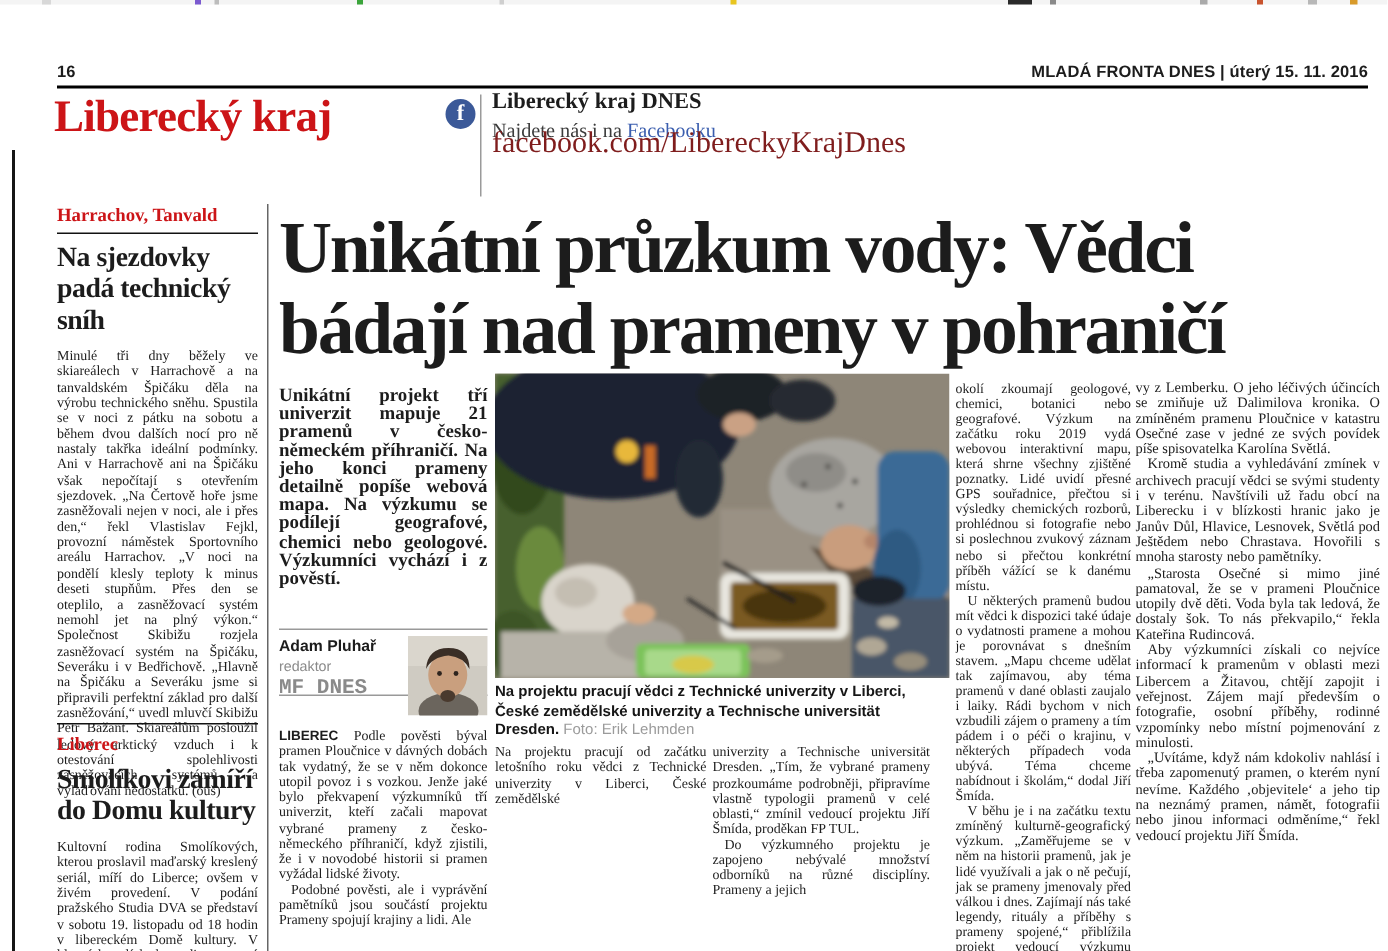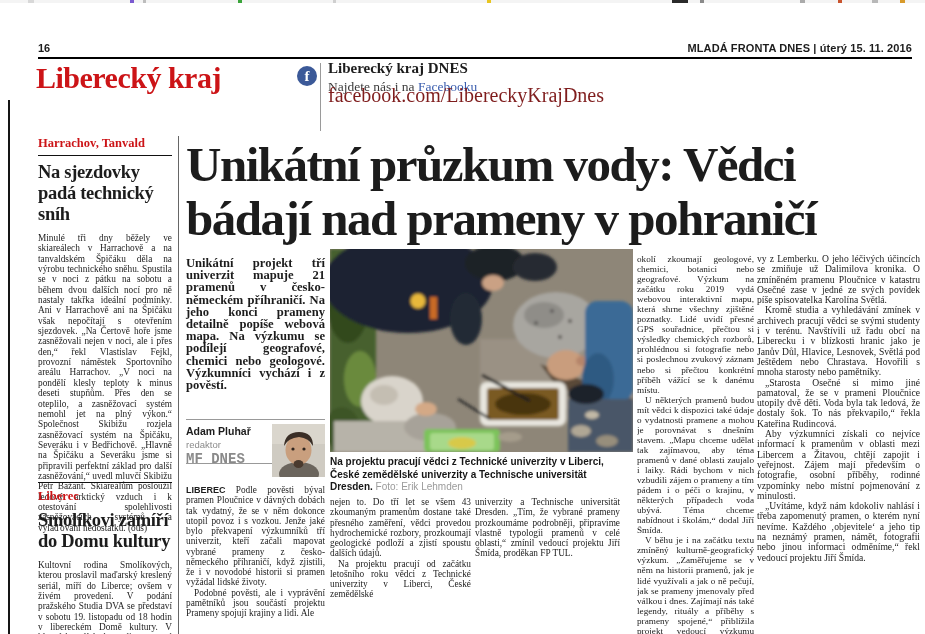--- a/index.html
+++ b/index.html
@@ -208,26 +208,26 @@
     <ellipse cx="180" cy="188" rx="12" ry="5" fill="#a59c8b"></ellipse>
   </g>
 </svg>
 
 <div class="abs" id="photo-caption">
   <span>Na projektu pracují vědci z Technické univerzity v Liberci, České zemědělské univerzity a Technische universität Dresden.</span>
   <span id="caption-credit">Foto: Erik Lehmden</span>
 </div>
 
 <div class="abs bodycol" id="colB">
-  <p>nejen to. Do tří let se všem 43 zkoumaným pramenům dostane také přesného zaměření, vědci provedou hydrochemické rozbory, prozkoumají geologické podloží a zjistí spoustu dalších údajů.</p>
   <p>Na projektu pracují od začátku letošního roku vědci z Technické univerzity v Liberci, České zemědělské</p>
 </div>
 
 <div class="abs bodycol" id="colC">
   <p>univerzity a Technische universität Dresden. „Tím, že vybrané prameny prozkoumáme podrobněji, připravíme vlastně typologii pramenů v celé oblasti,“ zmínil vedoucí projektu Jiří Šmída, proděkan FP TUL.</p>
+  <p>Do výzkumného projektu je zapojeno nebývalé množství odborníků na různé disciplíny. Prameny a jejich</p>
 </div>
 
 <div class="abs bodycol" id="colD">
   <p>okolí zkoumají geologové, chemici, botanici nebo geografové. Výzkum na začátku roku 2019 vydá webovou interaktivní mapu, která shrne všechny zjištěné poznatky. Lidé uvidí přesné GPS souřadnice, přečtou si výsledky chemických rozborů, prohlédnou si fotografie nebo si poslechnou zvukový záznam nebo si přečtou konkrétní příběh vážící se k danému místu.</p>
   <p>U některých pramenů budou mít vědci k dispozici také údaje o vydatnosti pramene a mohou je porovnávat s dnešním stavem. „Mapu chceme udělat tak zajímavou, aby téma pramenů v dané oblasti zaujalo i laiky. Rádi bychom v nich vzbudili zájem o prameny a tím pádem i o péči o krajinu, v některých případech voda ubývá. Téma chceme nabídnout i školám,“ dodal Jiří Šmída.</p>
   <p>V běhu je i na začátku textu zmíněný kulturně-geografický výzkum. „Zaměřujeme se v něm na historii pramenů, jak je lidé využívali a jak o ně pečují, jak se prameny jmenovaly před válkou i dnes. Zajímají nás také legendy, rituály a příběhy s prameny spojené,“ přiblížila projekt vedoucí výzkumu Kateřina Rudincová.</p>
 
 </div>
 
 <div class="abs bodycol" id="colE">

